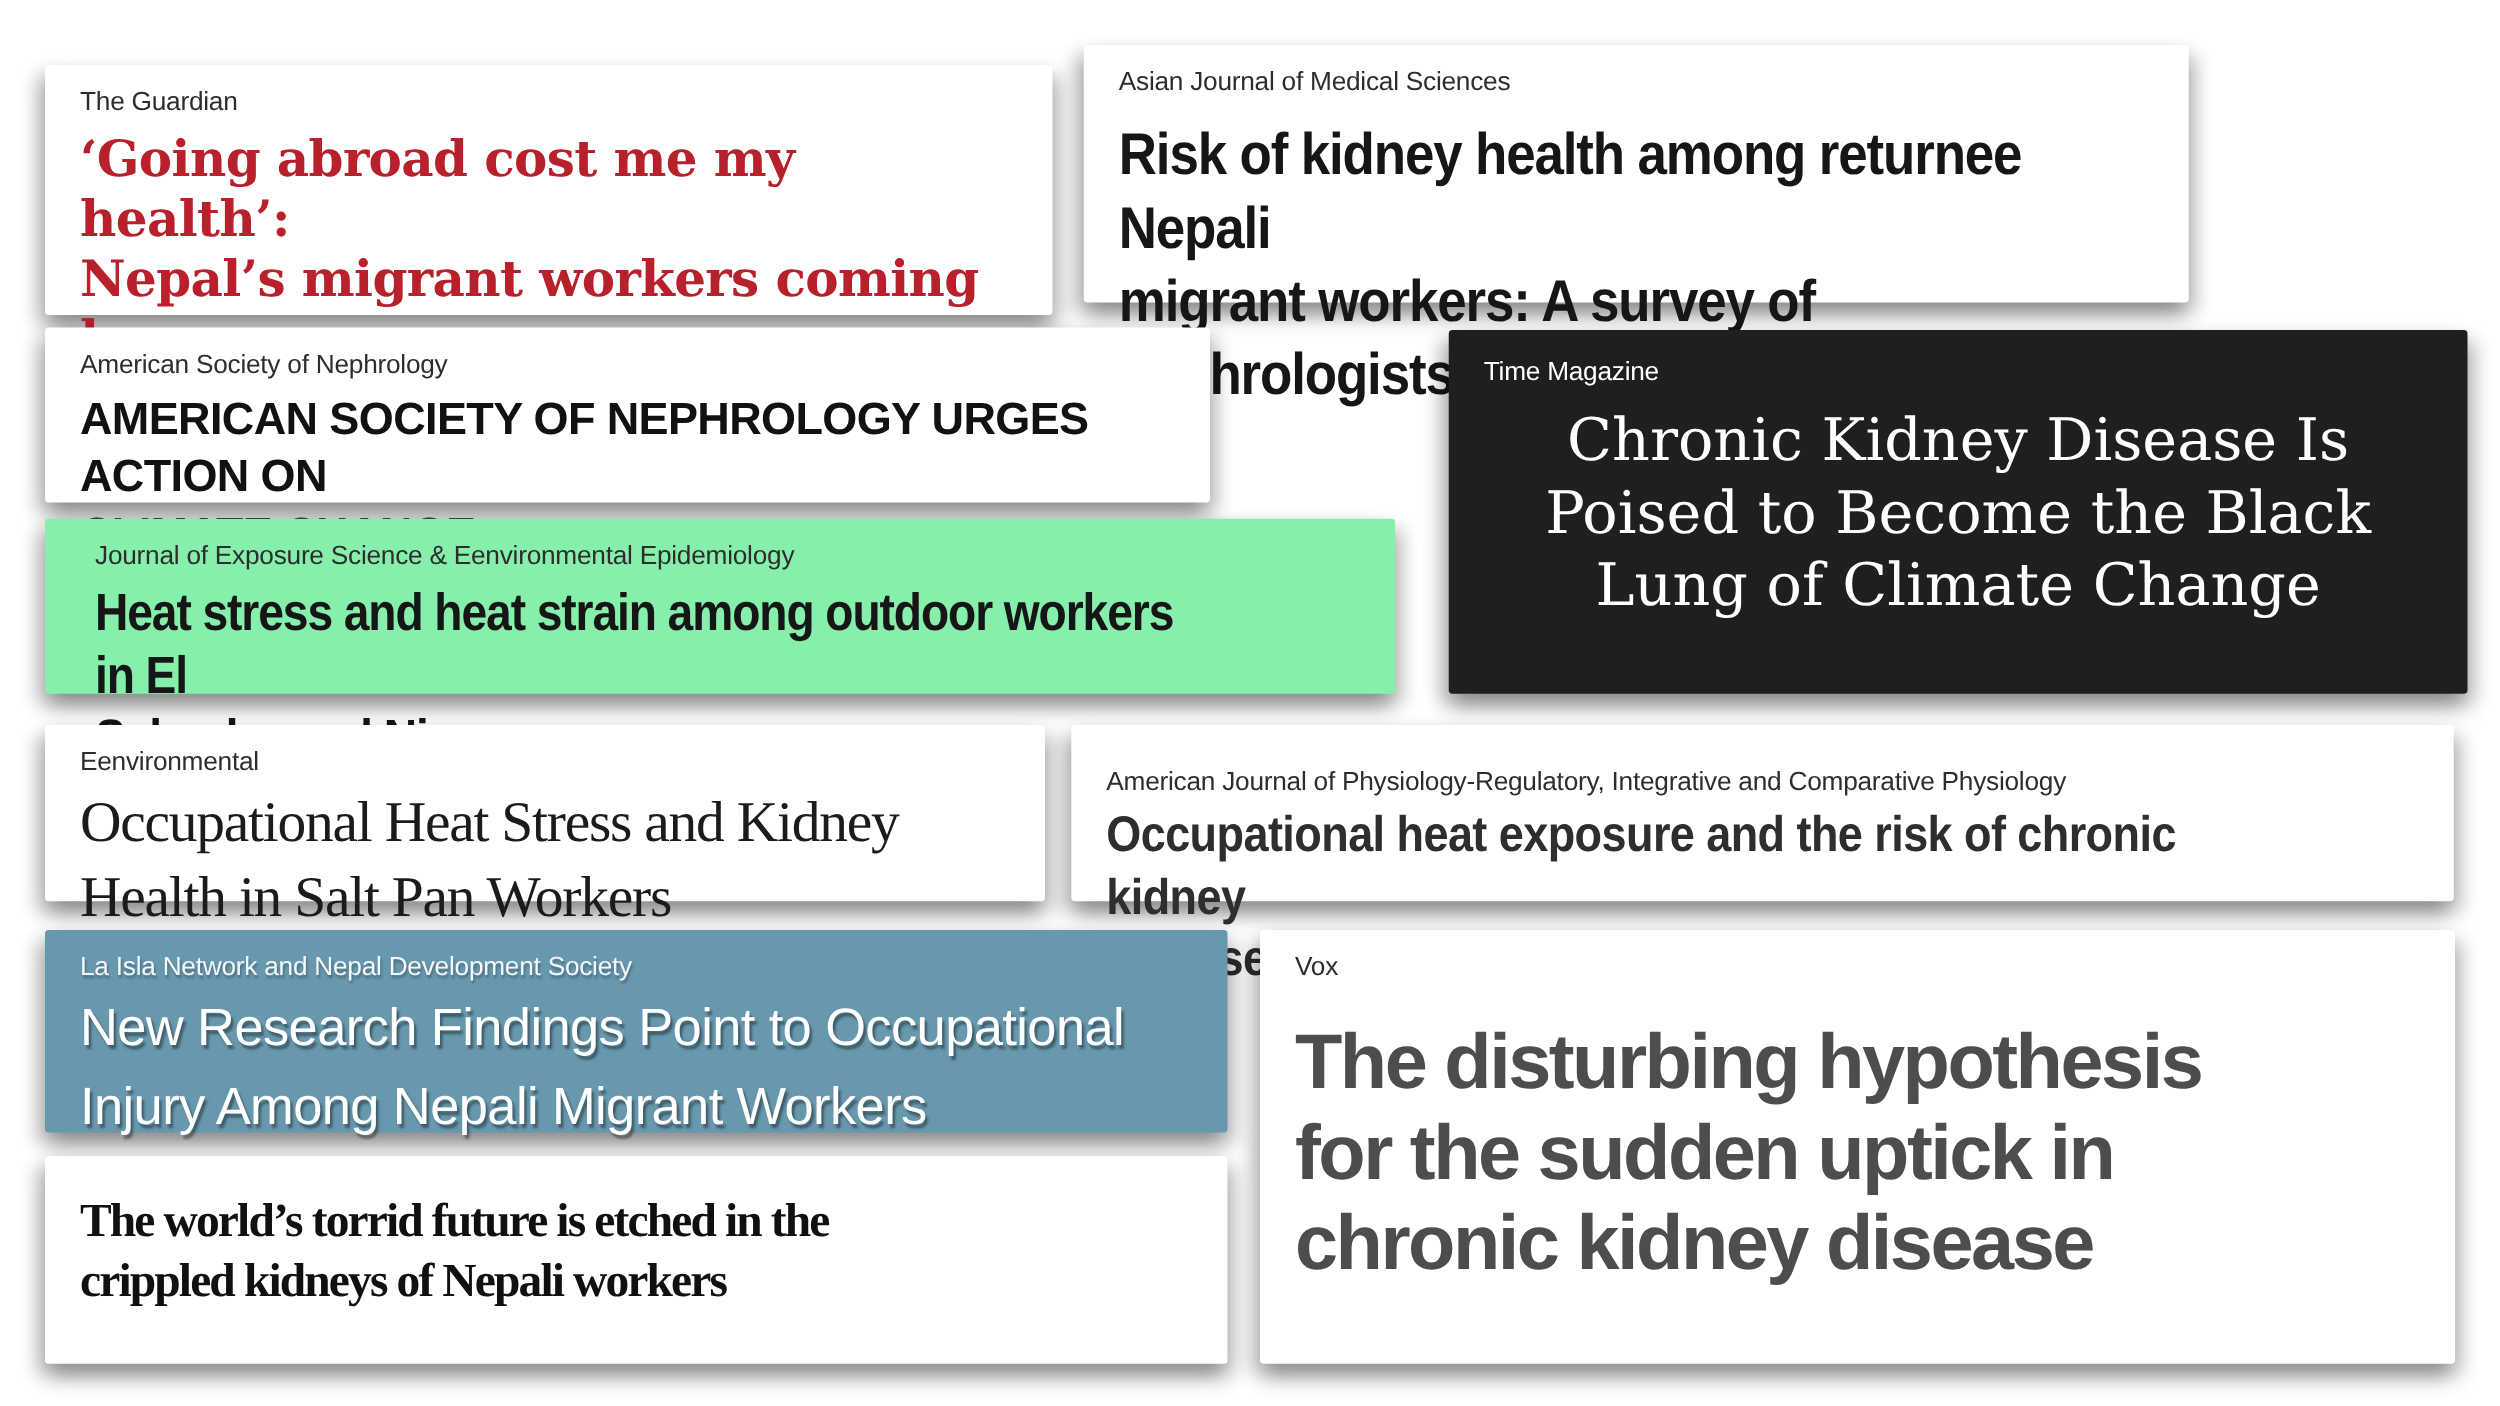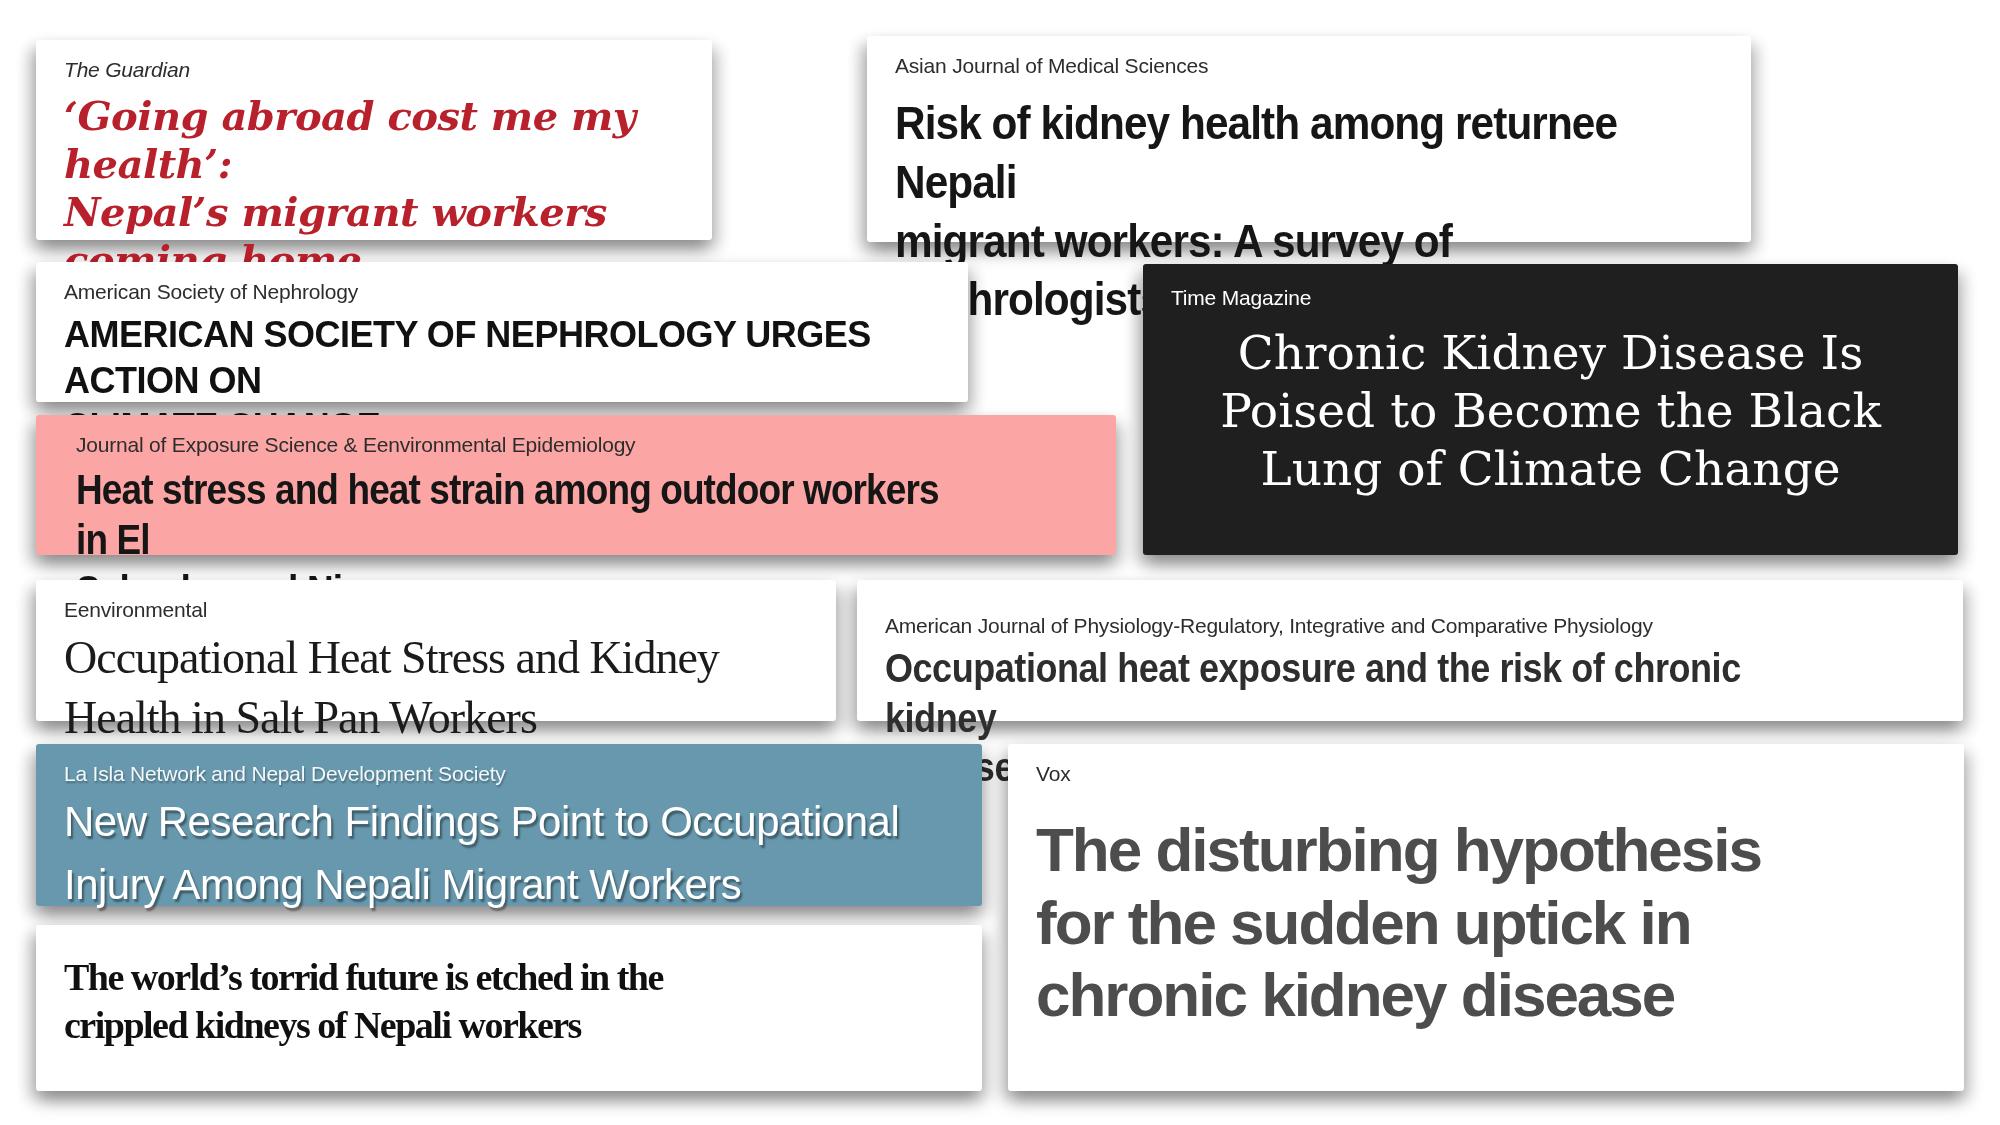--- a/index.html
+++ b/index.html
@@ -32,21 +32,21 @@
     letter-spacing: -0.2px;
     color: #2d2d2d;
     margin: 4px 0 0 0;
   }
   .headline {
     margin: 0;
     white-space: pre-line;
   }
 
   
-  .c-guardian      { left: 36px;   top: 40px;  width: 676px;  height: 200px; font-style: italic; }
+  .c-guardian      { left: 36px;   top: 52px;  width: 806px;  height: 200px; }
   .c-asian         { left: 867px;  top: 36px;  width: 884px; height: 206px; }
   .c-asn           { left: 36px;   top: 262px; width: 932px; height: 140px; }
   .c-time          { left: 1143px; top: 264px; width: 815px;  height: 291px; }
   .c-jesee         { left: 36px;   top: 415px; width: 1080px; height: 140px; }
   .c-sciencedirect { left: 36px;   top: 580px; width: 800px;  height: 141px; }
   .c-ajp           { left: 857px;  top: 580px; width: 1106px; height: 141px; }
   .c-laisla        { left: 36px;   top: 744px; width: 946px;  height: 162px; }
   .c-vox           { left: 1008px; top: 744px; width: 956px;  height: 347px; }
   .c-wapo          { left: 36px;   top: 925px; width: 946px;  height: 166px; }
 
@@ -70,21 +70,21 @@
     transform-origin: left top;
   }
   .c-asn .headline {
     font-family: "Liberation Sans", sans-serif;
     font-weight: bold;
     font-size: 36px;
     line-height: 1.28;
     letter-spacing: -0.5px;
     margin-top: 8px;
   }
-  .c-time { padding-top: 18px; }
+  .c-time { padding-top: 18px; margin-left: 16px; }
   .c-time .headline {
     font-family: "DejaVu Serif", serif;
     font-weight: normal;
     font-size: 47px;
     line-height: 1.23;
     text-align: center;
     margin-top: 14px;
   }
   .c-jesee .headline {
     font-family: "Liberation Sans", sans-serif;
@@ -170,21 +170,21 @@
 CLIMATE CHANGE</h2>
   </section>
 
   <section class="card c-time" style="background-color: rgb(31, 31, 31);">
     <p class="label" style="color: rgb(255, 255, 255);">Time Magazine</p>
     <h2 class="headline" style="color: rgb(255, 255, 255);">Chronic Kidney Disease Is
 Poised to Become the Black
 Lung of Climate Change</h2>
   </section>
 
-  <section class="card c-jesee" style="background-color: #fca5a5; padding-left: 40px;">
+  <section class="card c-jesee" style="background-color: #86efac; padding-left: 40px;">
     <p class="label" style="color: rgb(45, 45, 45);">Journal of Exposure Science &amp; Eenvironmental Epidemiology</p>
     <h2 class="headline" style="color: rgb(22, 22, 22);">Heat stress and heat strain among outdoor workers in El
 Salvador and Nicaragua</h2>
   </section>
 
   <section class="card c-sciencedirect" style="background-color: rgb(255, 255, 255);">
     <p class="label" style="color: rgb(45, 45, 45);">Eenvironmental</p>
     <h2 class="headline" style="color: rgb(27, 27, 27);">Occupational Heat Stress and Kidney
 Health in Salt Pan Workers</h2>
   </section>

